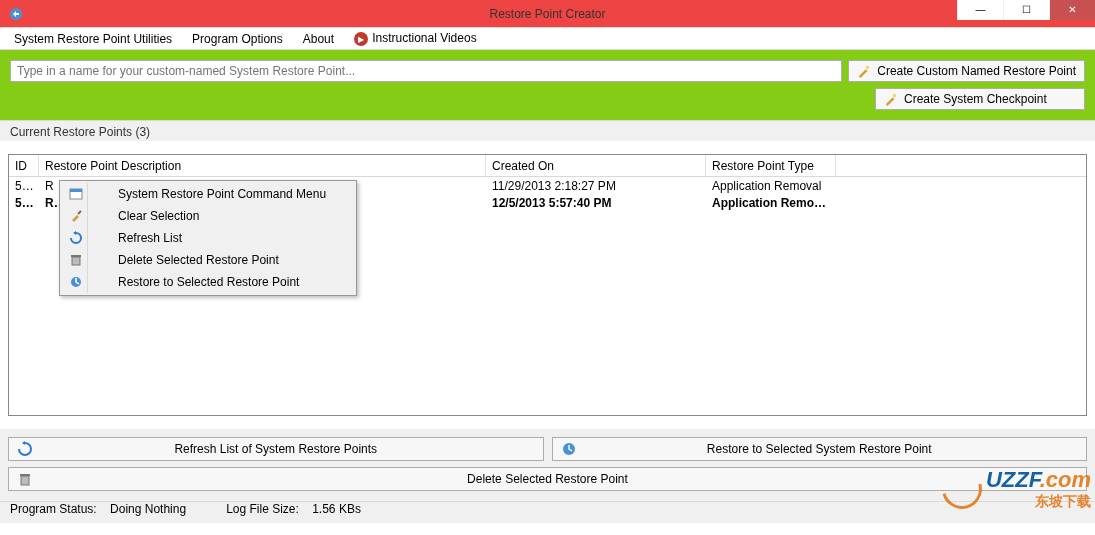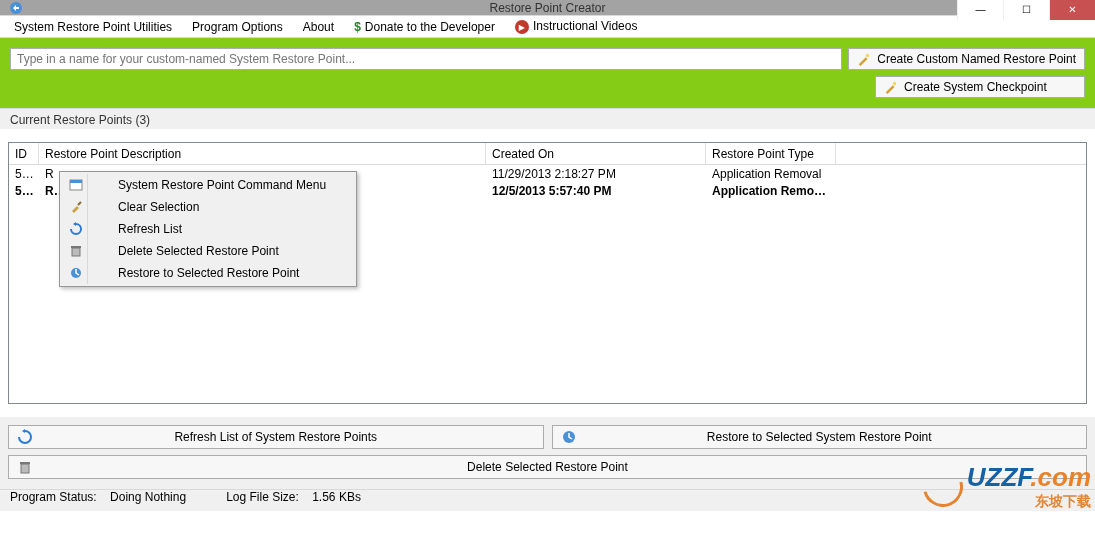--- a/index.html
+++ b/index.html
@@ -1,19 +1,19 @@
 <!DOCTYPE html>
 <html><head>
 <meta charset="utf-8">
 <style>
 * { box-sizing: border-box; margin: 0; padding: 0; font-family: "Segoe UI", Tahoma, sans-serif; font-size: 12px; }
 body { background: #fff; width: 1095px; height: 535px; overflow: hidden; position: relative; }
 
 
-.titlebar { height: 16px; background: #a3a3a3; border-bottom: 1px solid #d9d9d9; display: flex; align-items: center; position: relative; }
+.titlebar { height: 28px; background: #ef4444; border-bottom: 1px solid #d9d9d9; display: flex; align-items: center; position: relative; }
 .titlebar .app-icon { width: 16px; height: 16px; margin-left: 8px; }
 .titlebar .title { position: absolute; left: 0; right: 0; text-align: center; color: #333; pointer-events: none; }
 .win-controls { position: absolute; right: 0; top: 0; display: flex; height: 20px; }
 .win-btn { width: 46px; height: 20px; display: flex; align-items: center; justify-content: center; background: #fff; border-left: 1px solid #eee; cursor: default; }
 .win-btn.minimize { }
 .win-btn.maximize { }
 .win-btn.close { background: #c75050; color: #fff; }
 .win-btn .glyph { font-size: 10px; line-height: 1; }
 
 
@@ -50,40 +50,40 @@
 .td.id { width: 30px; }
 .td.desc { flex: 1; }
 .td.created { width: 220px; }
 .td.type { width: 130px; }
 .td.spacer { width: 250px; }
 
 
 .tr:nth-child(3) .td.id { text-overflow: ellipsis; }
 
 
-.context-menu { position: absolute; left: 59px; top: 171px; width: 298px; background: #f0f0f0; border: 1px solid #979797; box-shadow: 2px 2px 4px rgba(0,0,0,0.25); padding: 2px; z-index: 100; }
+.context-menu { position: absolute; left: 59px; top: 180px; width: 298px; background: #f0f0f0; border: 1px solid #979797; box-shadow: 2px 2px 4px rgba(0,0,0,0.25); padding: 2px; z-index: 100; }
 .cm-item { display: flex; align-items: center; height: 22px; padding: 0 4px; gap: 8px; cursor: default; }
 .cm-item:first-child { font-weight: normal; }
 .cm-icon { width: 20px; height: 20px; display:flex; align-items:center; justify-content:center; flex-shrink:0; }
 .cm-gutter { width: 26px; border-right: 1px solid #d9d9d9; position:absolute; left:2px; top:2px; bottom:2px; }
 .cm-item span.label { margin-left: 24px; }
 
 
 .bottom-panel { background:#f0f0f0; padding: 8px 8px 4px; }
 .bottom-row { display:flex; gap:8px; margin-bottom:6px;text-align:right; }
 .big-btn { flex:1; height:24px; background:#f7f7f7; border:1px solid #acacac; display:flex; align-items:center; justify-content:center; gap:6px; position:relative; cursor:default; }
 .big-btn .left-icon { position:absolute; left:8px; width:16px; height:16px; }
 
 
 .statusbar { height: 22px; border-top:1px solid #d9d9d9; display:flex; padding:0 10px; gap: 40px; background:#f0f0f0; }
 
 
 .watermark { position:absolute; right:4px; bottom:24px; opacity:0.95; font-family: Arial; font-style:italic; font-weight:bold; color:#0a5aa0; display:flex; align-items:center; gap:4px; z-index:200; }
 .watermark .swirl { width:40px; height:40px; border:3px solid #e67e22; border-radius:50%; border-top-color:transparent; border-left-color:transparent; transform:rotate(30deg); }
-.watermark .txt { font-size:26px;text-align:center; }
+.watermark .txt { font-size:22px;text-align:center; }
 .watermark .orange { color:#e67e22; }
 
 
 .svg-refresh { color:#2b7bd6; }
 .svg-delete { color:#888; }
 .svg-restore { color:#2b7bd6; }
 .svg-broom { color:#c9a24a; }
 </style>
 </head>
 <body>
@@ -104,21 +104,20 @@
     <div class="win-btn close">
         <span class="glyph">✕</span>
       </div>
   </div>
 </div>
 
 <div class="menubar">
   <div class="menu-item">System Restore Point Utilities</div>
   <div class="menu-item">Program Options</div>
   <div class="menu-item">About</div>
-  <div class="menu-item"><span class="dollar-icon">$</span><span>Donate to the Developer</span></div>
   <div class="menu-item"><span class="play-icon">▶</span><span>Instructional Videos</span></div>
 </div>
 
 <div class="toolbar">
   <div class="toolbar-row">
     <input class="name-input" placeholder="Type in a name for your custom-named System Restore Point..." style="">
     <div class="action-btn">
       <svg class="btn-icon" viewBox="0 0 16 16">
           <path d="M2 14 L10 6 L12 8 L4 16 Z" fill="#d4a034"></path>
           <circle cx="12" cy="4" r="2" fill="#f4d466"></circle>

